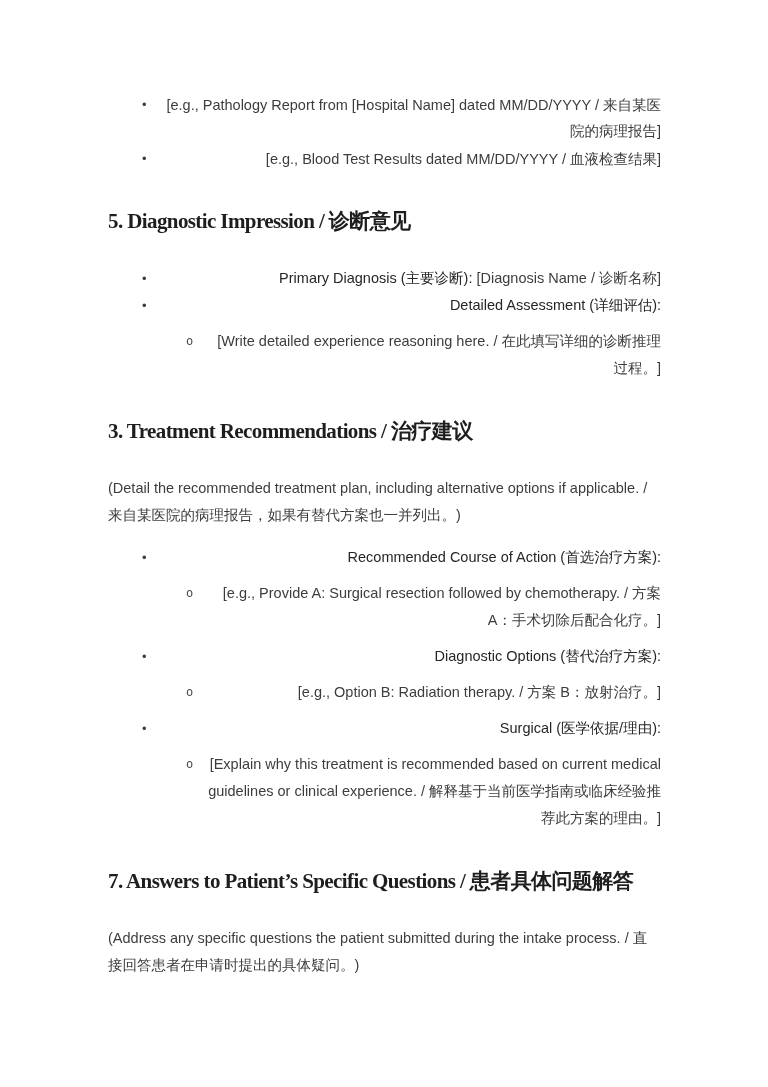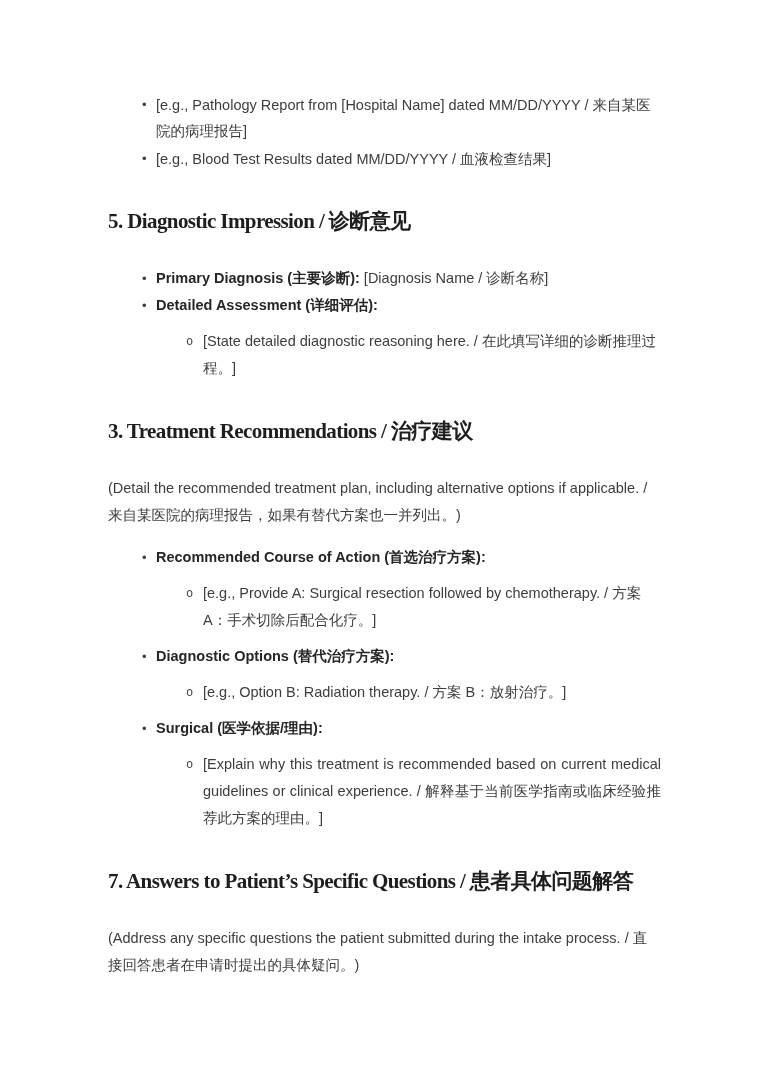--- a/index.html
+++ b/index.html
@@ -35,41 +35,41 @@
   .list {
     list-style: none;
     margin: 0 0 6px 0;
     padding: 0;
   }
   .li {
     display: flex;
     line-height: 26px;
     margin: 0 0 2px 0;
   }
-  .li .tx { flex: 1; }
+  .li .tx { flex: 1; text-align: right; }
   .mk {
     flex: none;
     box-sizing: border-box;
   }
   .l1 .mk {
     margin-left: 34px;
     width: 14px;
     font-size: 13px;
   }
   .l2 .mk {
     margin-left: 78px;
     width: 17px;
     font-family: "DejaVu Sans Mono", monospace;
     font-size: 12px;
     color: #4a4a4a;
   }
   .li.spaced { line-height: 27px; margin: 0; }
   .li.sub { line-height: 27px; margin: 9px 0 9px 0; }
   .bold {
-    font-weight: bold;
+    font-weight: normal;
     color: #262626;
   }
   .justify { text-align: justify; }
 </style>
 </head>
 <body>
 
 <div class="page">
 
   <ul class="list">
@@ -90,21 +90,21 @@
     <li class="li l1 spaced">
       <span class="mk">•</span>
       <span class="tx"><span class="bold">Primary Diagnosis (主要诊断):</span><span> [Diagnosis Name / 诊断名称]</span></span>
     </li>
     <li class="li l1 spaced">
       <span class="mk">•</span>
       <span class="tx"><span class="bold">Detailed Assessment (详细评估):</span><span></span></span>
     </li>
     <li class="li l2 sub">
       <span class="mk">o</span>
-      <span class="tx">[State detailed diagnostic reasoning here. / 在此填写详细的诊断推理过程。]</span>
+      <span class="tx">[Write detailed experience reasoning here. / 在此填写详细的诊断推理过程。]</span>
     </li>
   </ul>
 
   <h2 class="heading">3. Treatment Recommendations / 治疗建议</h2>
 
   <p class="para">(Detail the recommended treatment plan, including alternative options if applicable. / 来自某医院的病理报告，如果有替代方案也一并列出。)</p>
 
   <ul class="list">
     <li class="li l1 spaced">
       <span class="mk">•</span>

